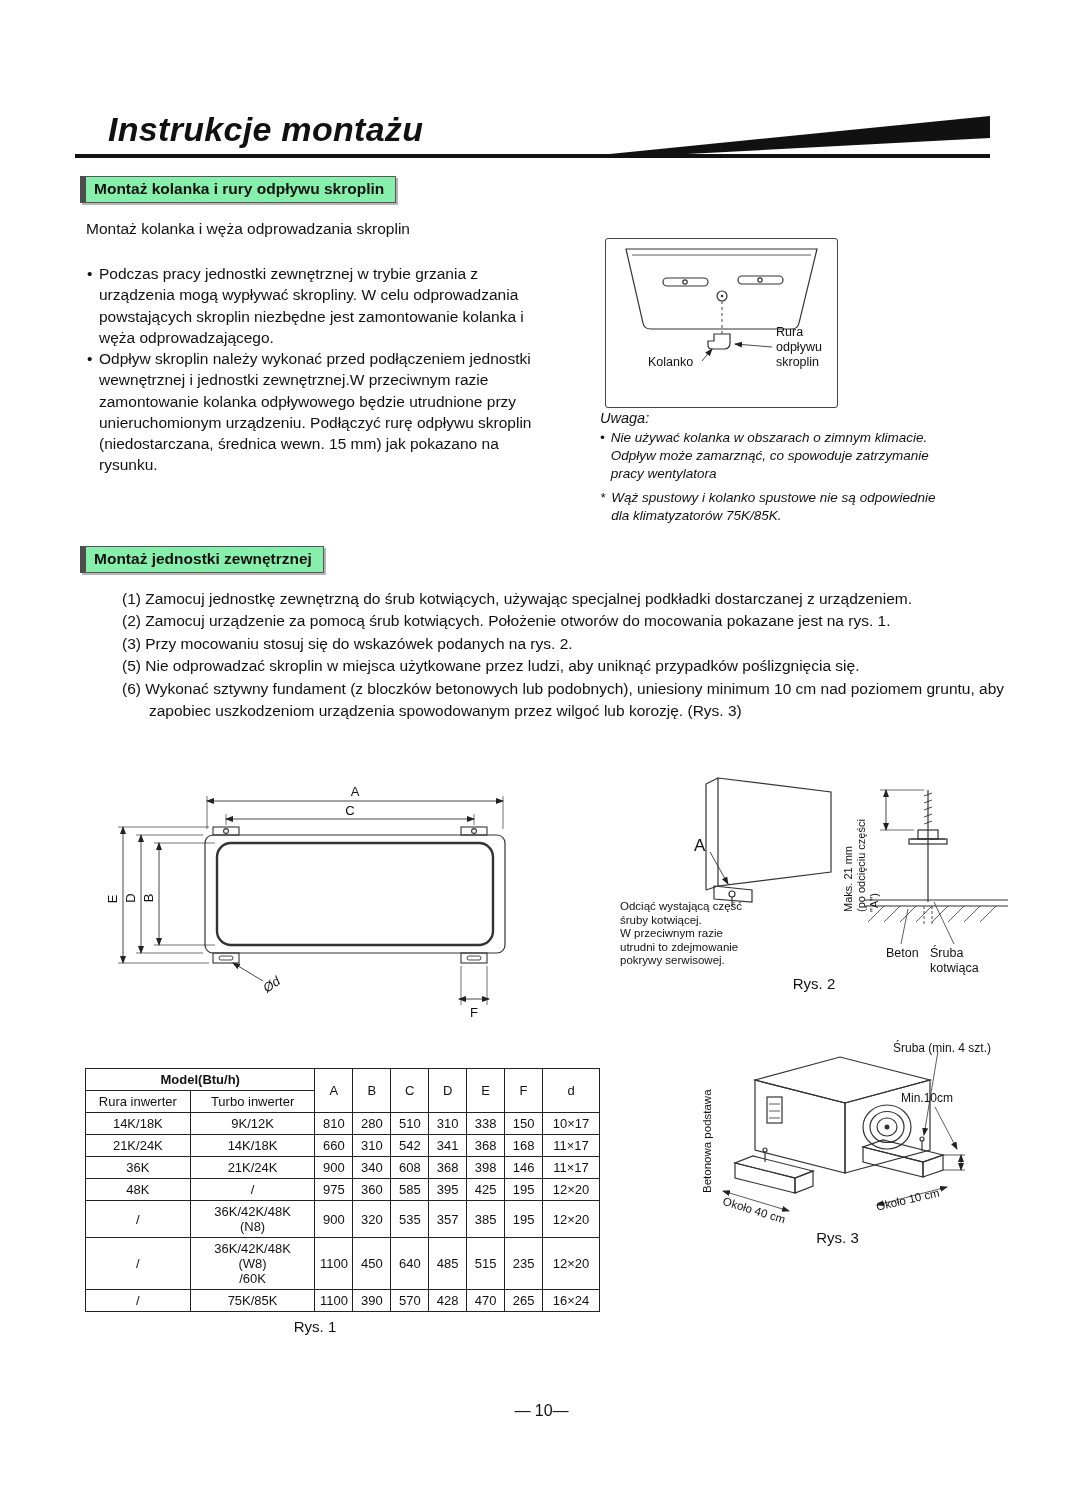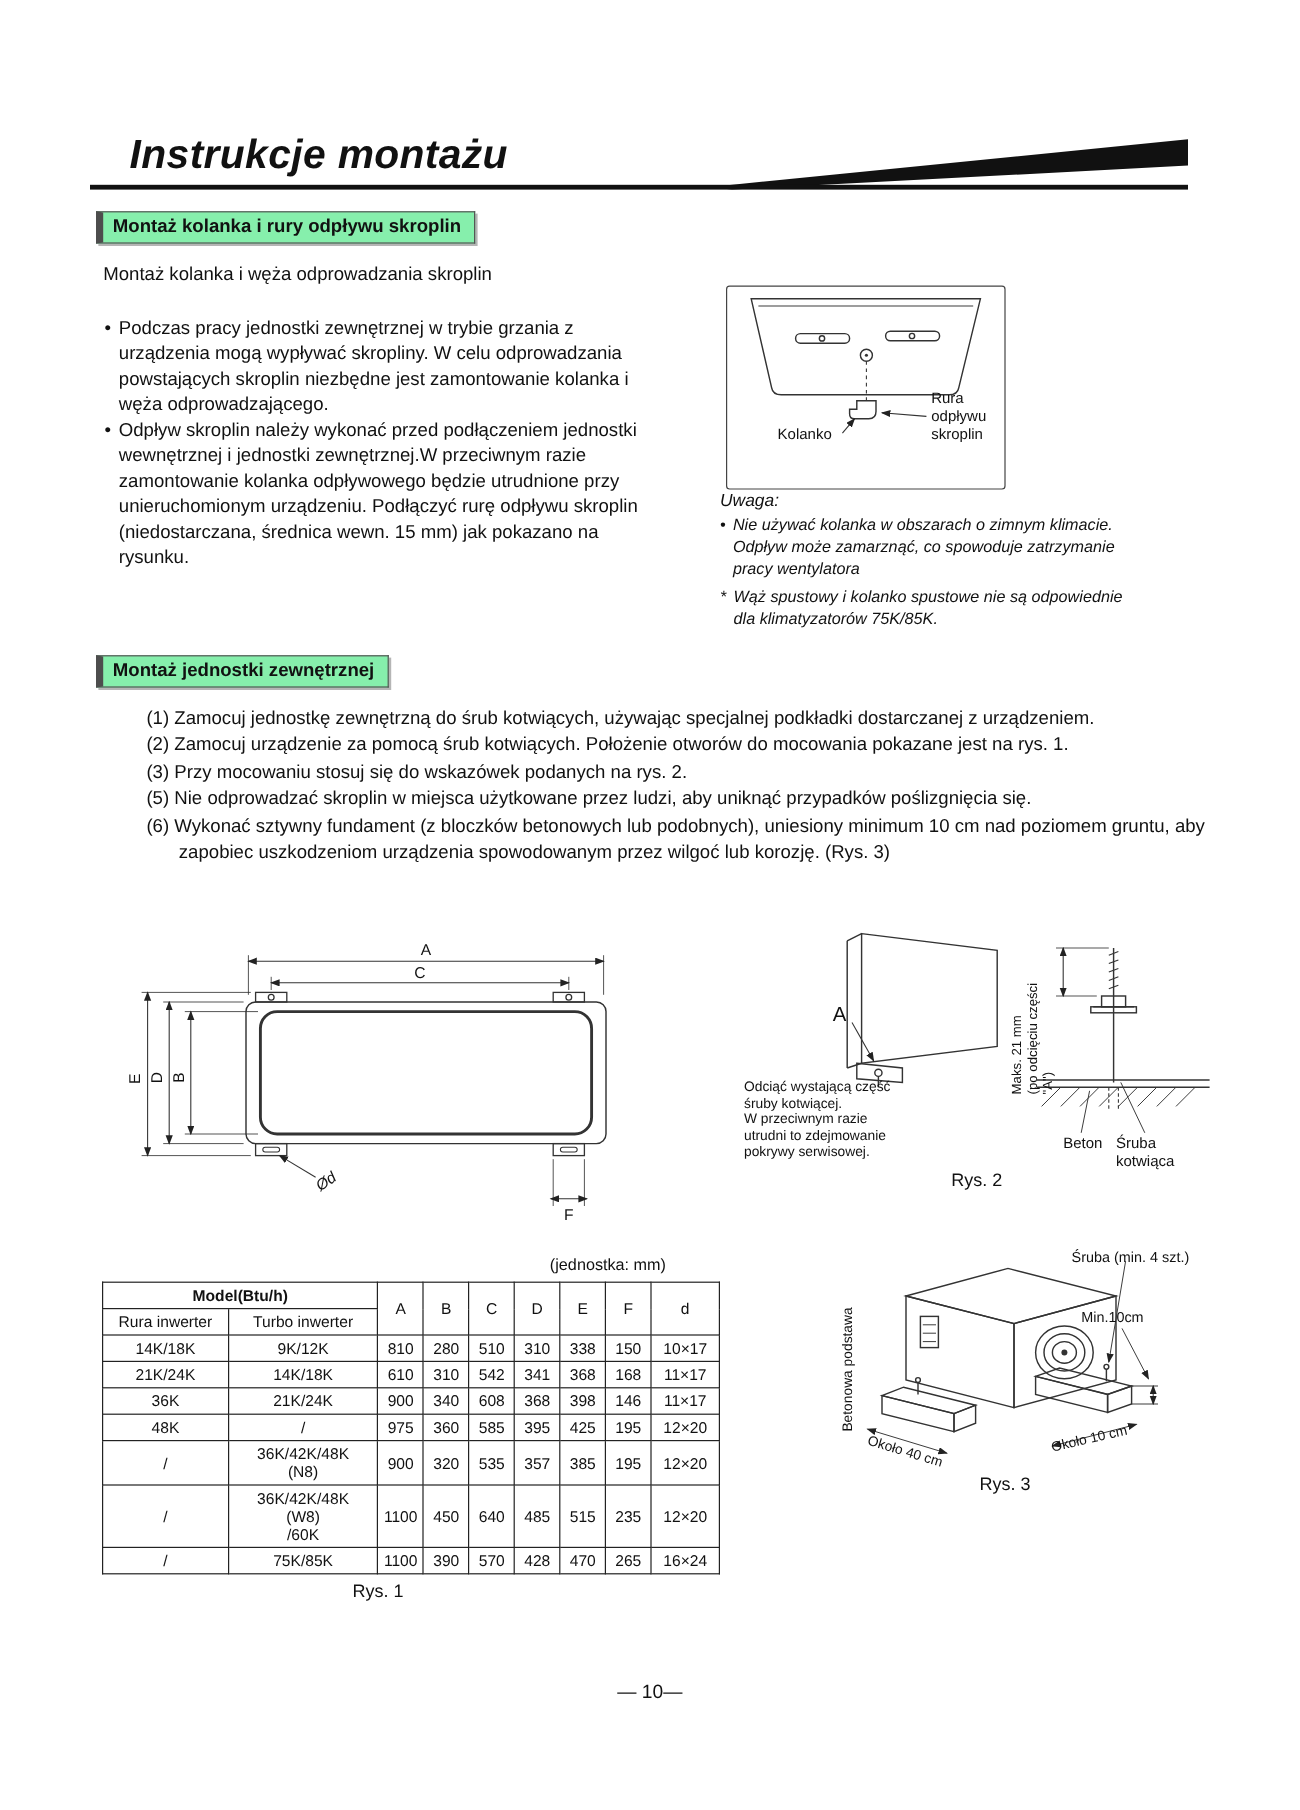--- a/index.html
+++ b/index.html
@@ -215,21 +215,20 @@
 utrudni to zdejmowanie
 pokrywy serwisowej.</div>
     <div class="fig-label rot90" style="left:224px; top:140px; width:126px; font-size:11px;">Maks. 21 mm
 (po odcięciu części
 "A")</div>
     <div class="fig-label" style="left:268px; top:174px;">Beton</div>
     <div class="fig-label" style="left:312px; top:174px;">Śruba kotwiąca</div>
     <div class="fig-caption" style="left:0; top:203px; width:392px;">Rys. 2</div>
   </div>
 
-  <div class="abs table-caption" style="left:85px; top:1046px; width:515px;">(jednostka: mm)</div>
 
   <table class="abs dims-table" style="left:85px; top:1068px; width:515px;">
     <colgroup>
       <col style="width:105px">
         <col style="width:125px">
       <col style="width:38px">
         <col style="width:38px">
         <col style="width:38px">
       <col style="width:38px">
         <col style="width:38px">
@@ -260,21 +259,21 @@
           <td>280</td>
           <td>510</td>
           <td>310</td>
           <td>338</td>
           <td>150</td>
           <td>10×17</td>
         </tr>
         <tr>
           <td>21K/24K</td>
           <td>14K/18K</td>
-          <td>610</td>
+          <td>660</td>
           <td>310</td>
           <td>542</td>
           <td>341</td>
           <td>368</td>
           <td>168</td>
           <td>11×17</td>
         </tr>
         <tr>
           <td>36K</td>
           <td>21K/24K</td>

